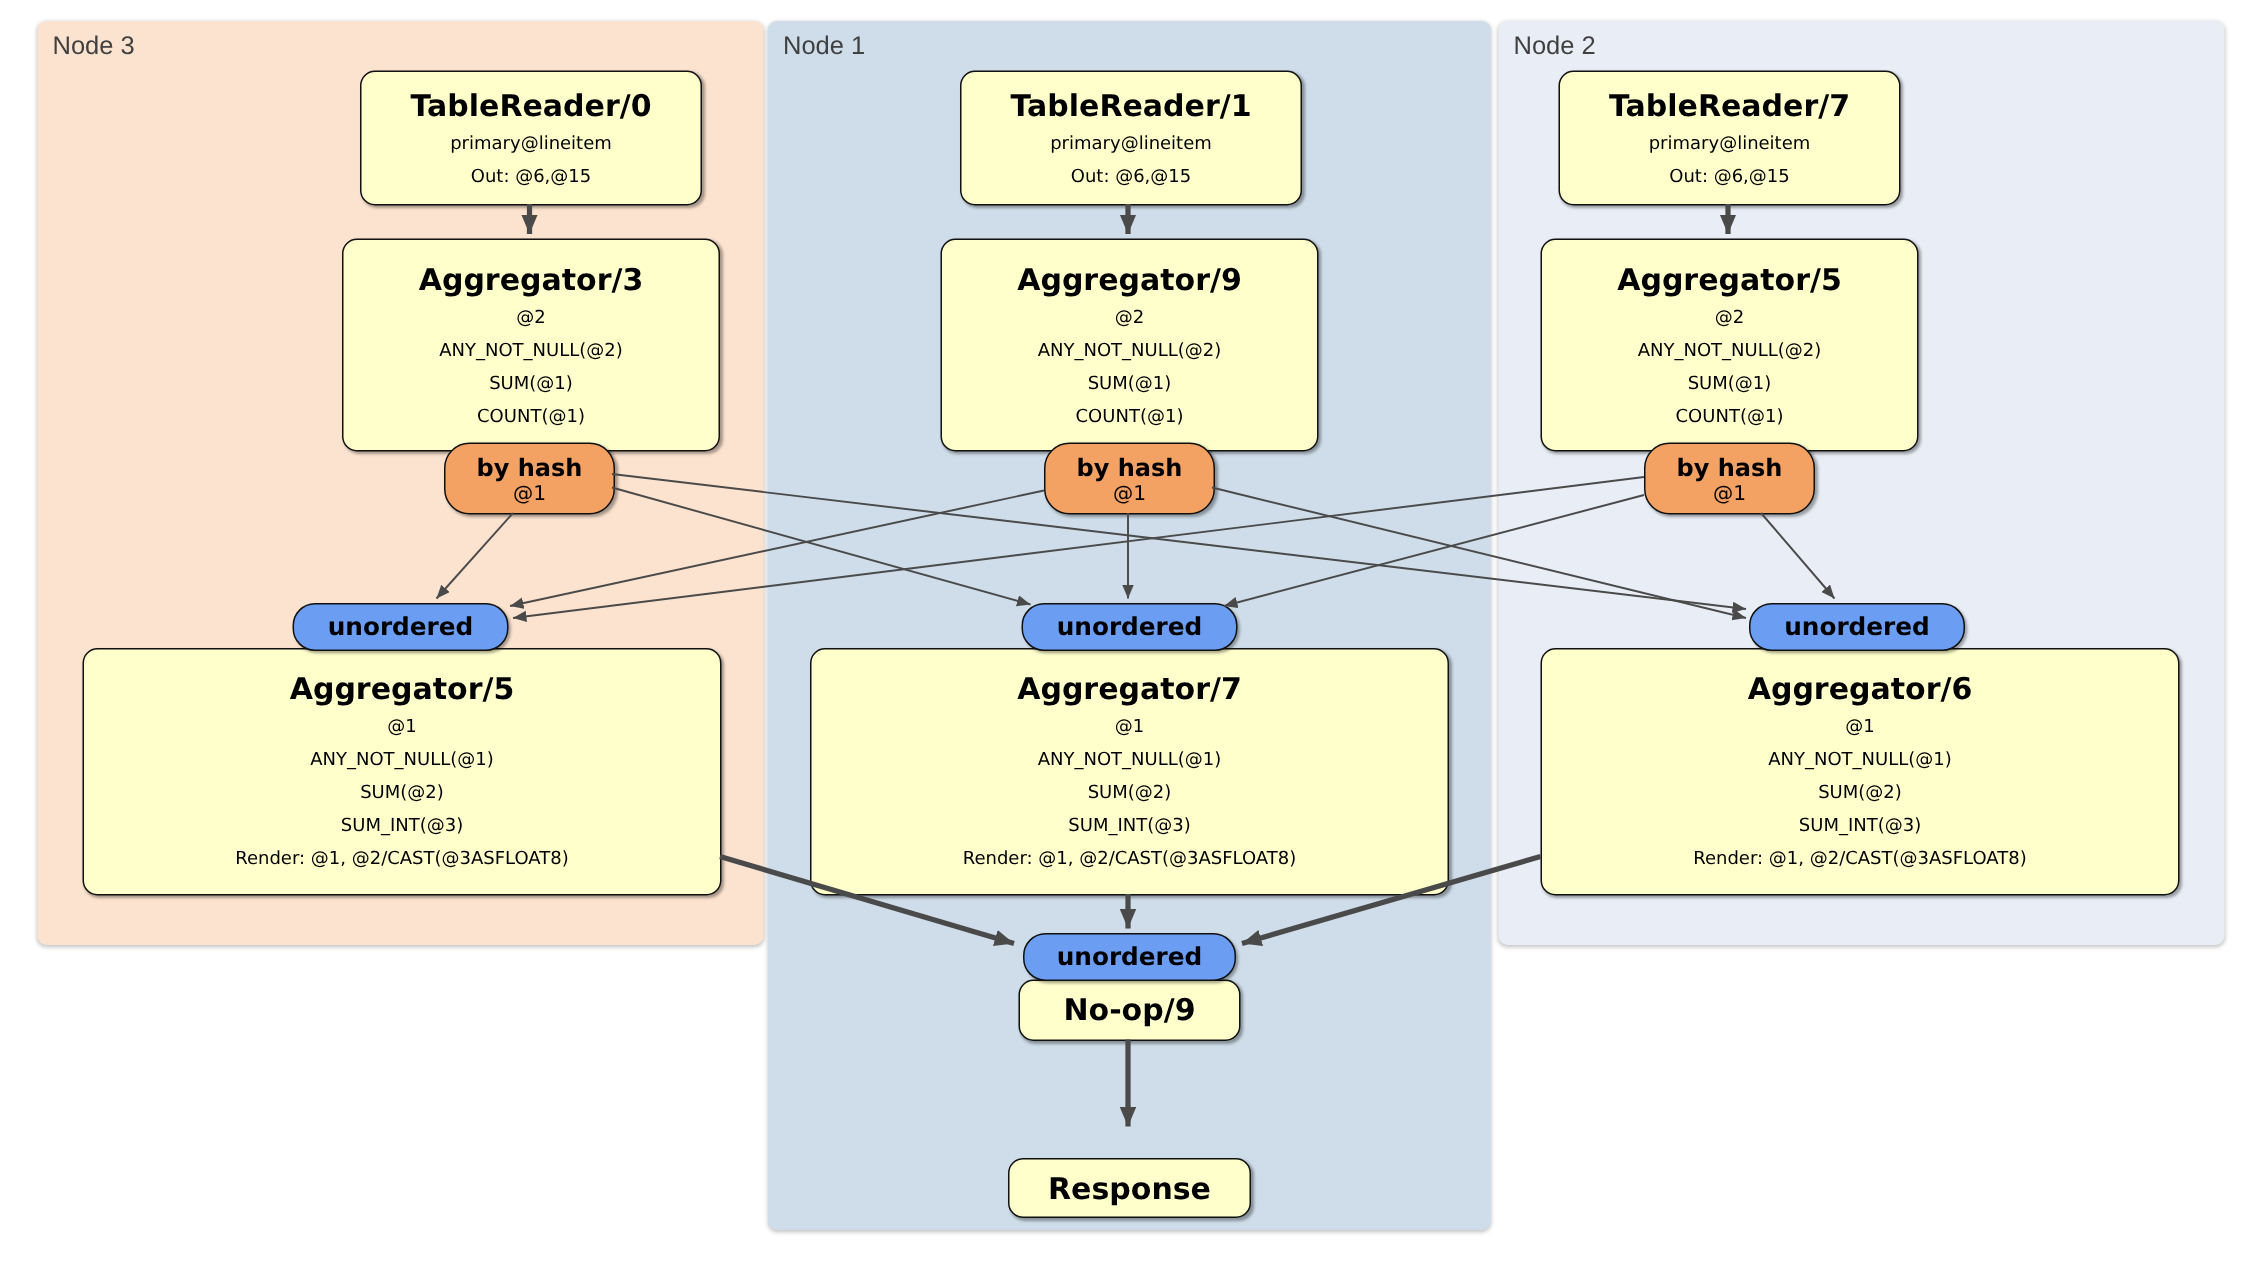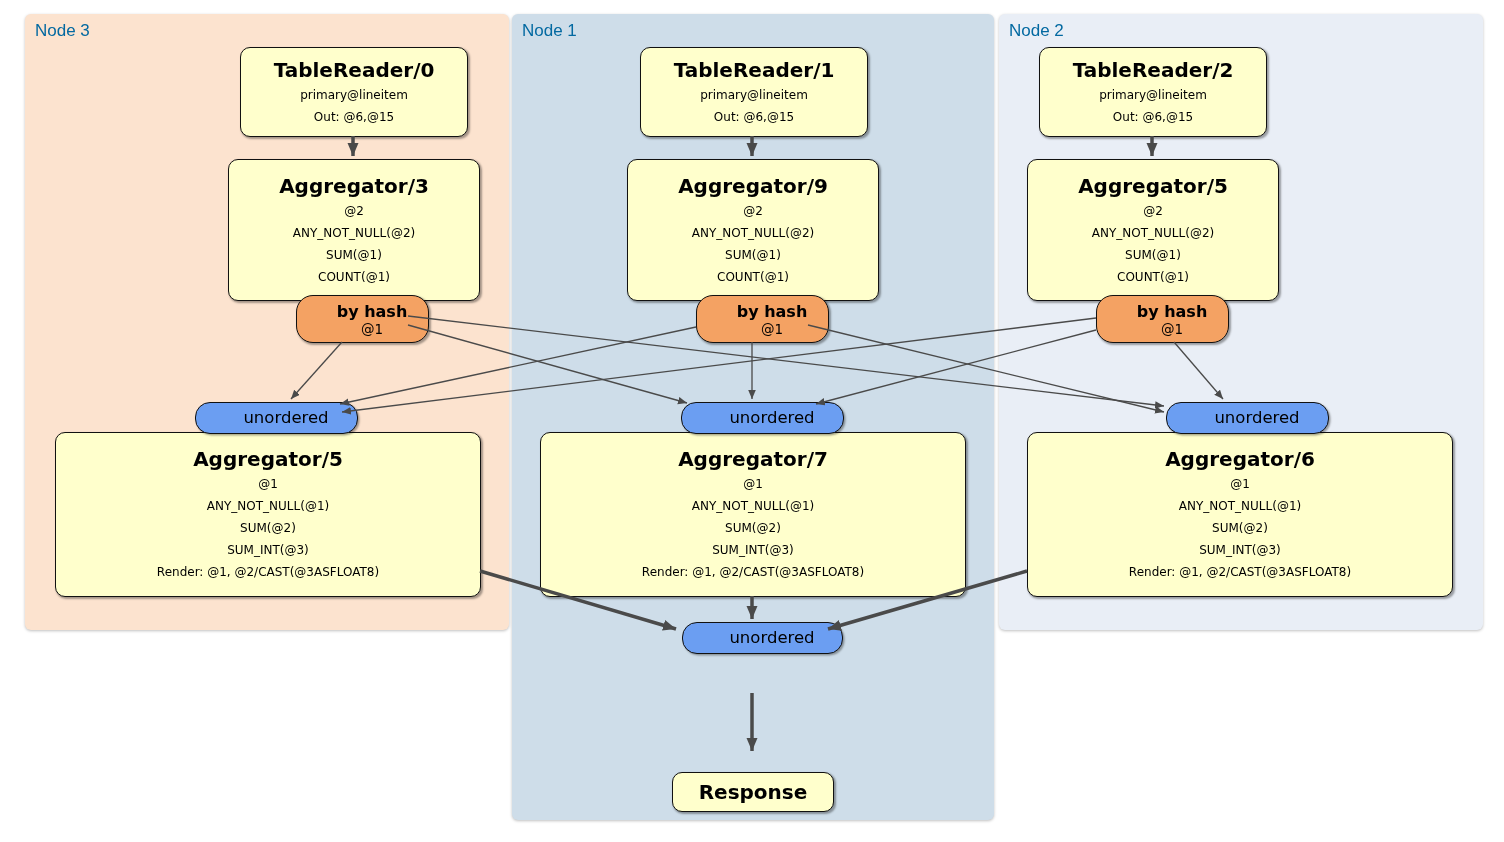--- a/index.html
+++ b/index.html
@@ -7,41 +7,41 @@
     position:relative; width:1504px; height:842px; overflow:hidden;
     font-family:"DejaVu Sans", sans-serif; color:#000;
   }
   
   .panel { position:absolute; border-radius:6px; box-shadow:0 1px 3px rgba(0,0,0,0.25); z-index:1; }
   .panel-node3 { left:25px;  top:14px; width:484px; height:616px; background:#FCE3CF; }
   .panel-node1 { left:512px; top:14px; width:482px; height:806px; background:#CEDDE9; }
   .panel-node2 { left:999px; top:14px; width:484px; height:616px; background:#E9EEF6; }
   .panel-label {
     position:absolute; top:7px; left:10px; font-size:17px;
-    font-family:"Liberation Sans", sans-serif; color:#0369a1;
+    font-family:"Liberation Sans", sans-serif; color:#404040;
   }
   
   .pbox {
     position:absolute; background:#FFFFCC; border:1.7px solid #111; border-radius:10px;
     display:flex; flex-direction:column; align-items:center; justify-content:center;
     z-index:2; box-shadow:1.5px 1.5px 2px rgba(0,0,0,0.35); text-align:center;
   }
   .ptitle { font-weight:bold; font-size:20px; line-height:27px; white-space:nowrap; }
   .pline  { font-size:12px; line-height:22px; white-space:nowrap; }
   
   .oval {
     position:absolute; border:1.7px solid #111;
     display:flex; flex-direction:column; align-items:center; justify-content:center;
-    z-index:3; box-shadow:1.5px 1.5px 2px rgba(0,0,0,0.35); text-align:center;padding-left:19px;
+    z-index:3; box-shadow:1.5px 1.5px 2px rgba(0,0,0,0.35); text-align:center;
   }
   .router { background:#F4A263; border-radius:17px; }
   .router .otitle { font-weight:bold; font-size:16px; line-height:19px; }
   .router .oline  { font-size:13.5px; line-height:16px; }
   .sync { background:#6B9EF2; border-radius:15px; }
-  .sync .otitle { font-weight:normal; font-size:16.5px; line-height:18px; }
+  .sync .otitle { font-weight:bold; font-size:16.5px; line-height:18px; }
   
   #edge-svg { position:absolute; left:0; top:0; z-index:4; pointer-events:none; }
   line.flow   { stroke:#4A4A4A; stroke-width:3.5; }
   line.stream { stroke:#4A4A4A; stroke-width:1.3; }
 </style>
 </head>
 <body>
 
 <div class="canvas">
 
@@ -86,21 +86,21 @@
     <div class="ptitle">TableReader/0</div>
     <div class="pline">primary@lineitem</div>
     <div class="pline">Out: @6,@15</div>
   </div>
   <div class="pbox" style="left:640px;top:47px;width:226px;height:88px">
     <div class="ptitle">TableReader/1</div>
     <div class="pline">primary@lineitem</div>
     <div class="pline">Out: @6,@15</div>
   </div>
   <div class="pbox" style="left:1039px;top:47px;width:226px;height:88px">
-    <div class="ptitle">TableReader/2</div>
+    <div class="ptitle">TableReader/7</div>
     <div class="pline">primary@lineitem</div>
     <div class="pline">Out: @6,@15</div>
   </div>
 
   <div class="pbox" style="left:228px;top:159px;width:250px;height:140px">
     <div class="ptitle">Aggregator/3</div>
     <div class="pline">@2</div>
     <div class="pline">ANY_NOT_NULL(@2)</div>
     <div class="pline">SUM(@1)</div>
     <div class="pline">COUNT(@1)</div>
@@ -164,17 +164,20 @@
     <div class="pline">@1</div>
     <div class="pline">ANY_NOT_NULL(@1)</div>
     <div class="pline">SUM(@2)</div>
     <div class="pline">SUM_INT(@3)</div>
     <div class="pline">Render: @1, @2/CAST(@3ASFLOAT8)</div>
   </div>
 
   <div class="oval sync" style="left:682px;top:622px;width:140px;height:30px">
     <div class="otitle">unordered</div>
   </div>
+  <div class="pbox" style="left:679px;top:653px;width:146px;height:39px">
+    <div class="ptitle">No-op/9</div>
+  </div>
   <div class="pbox" style="left:672px;top:772px;width:160px;height:38px">
     <div class="ptitle">Response</div>
   </div>
 
 </div>
 
 </body></html>

